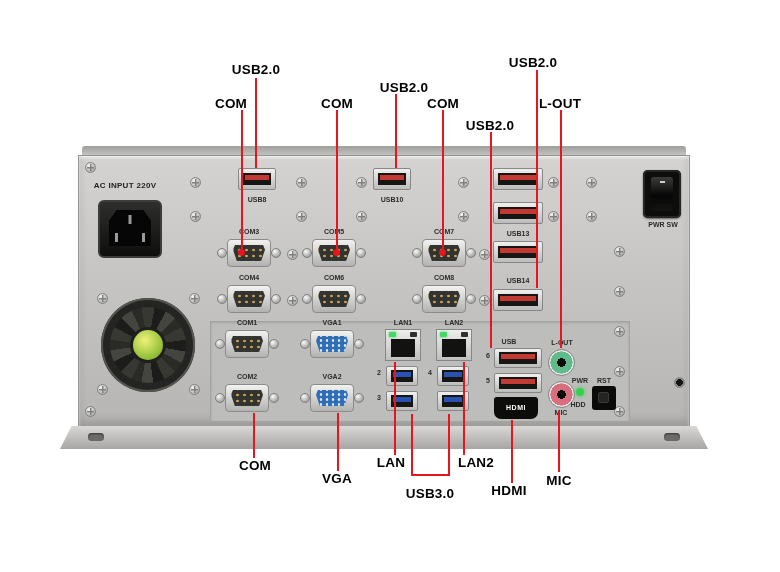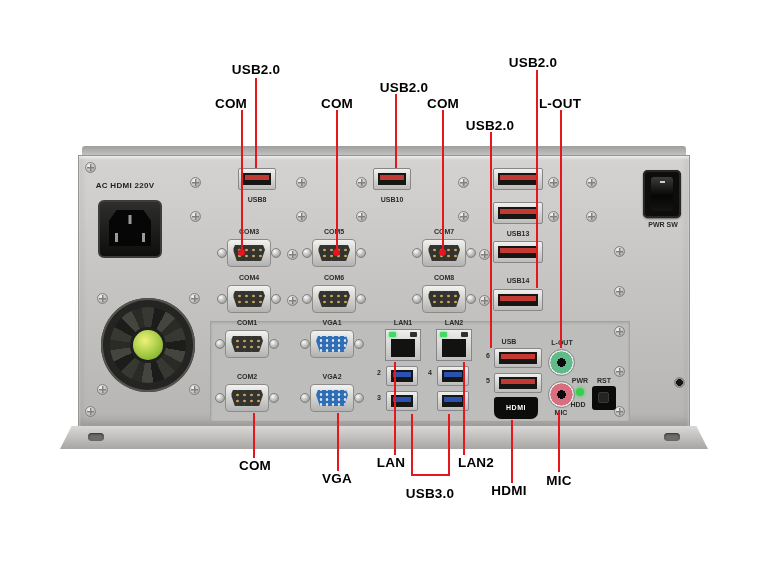--- a/index.html
+++ b/index.html
@@ -157,21 +157,21 @@
   <i class="screw" style="left:614px;top:326px"></i>
   <i class="screw" style="left:614px;top:366px"></i>
   <i class="screw" style="left:85px;top:162px"></i>
   <i class="screw" style="left:85px;top:406px"></i>
   <i class="screw" style="left:614px;top:406px"></i>
   <i class="screw" style="left:97px;top:293px"></i>
   <i class="screw" style="left:189px;top:293px"></i>
   <i class="screw" style="left:97px;top:384px"></i>
   <i class="screw" style="left:189px;top:384px"></i>
 
-  <div class="ac-label">AC HDMI 220V</div>
+  <div class="ac-label">AC INPUT 220V</div>
   <div class="ac">
     <i class="ac-cav"></i>
     <i class="pin p1"></i>
     <i class="pin p2"></i>
     <i class="pin p3"></i>
   </div>
   <div class="fan">
     <i class="blades"></i>
     <i class="hub"></i>
   </div>

